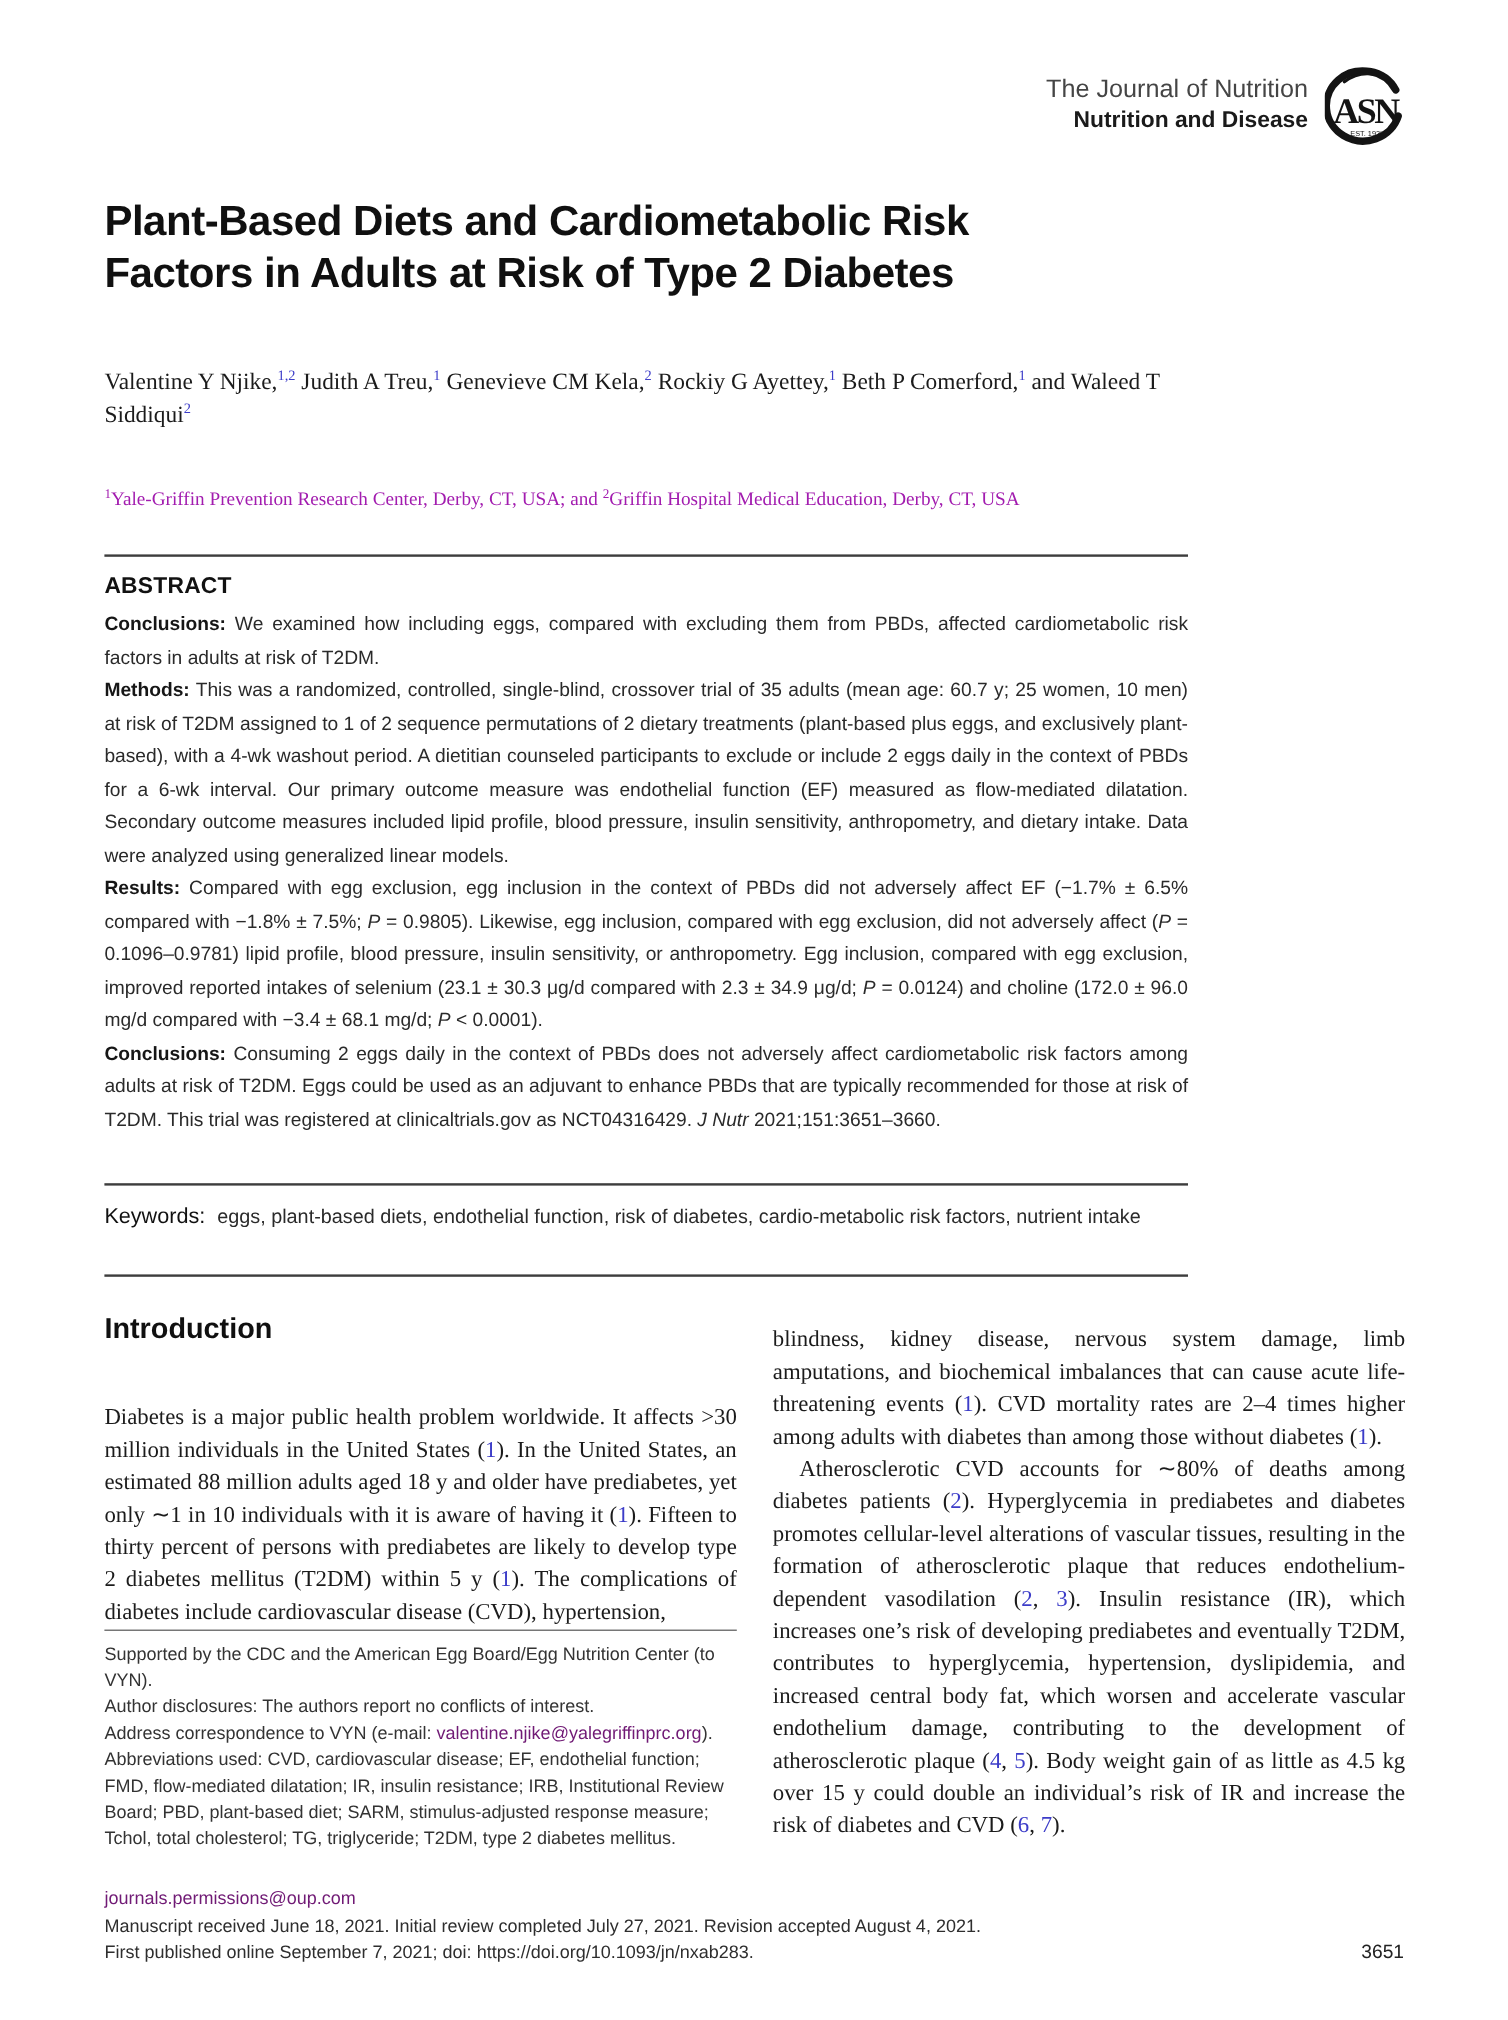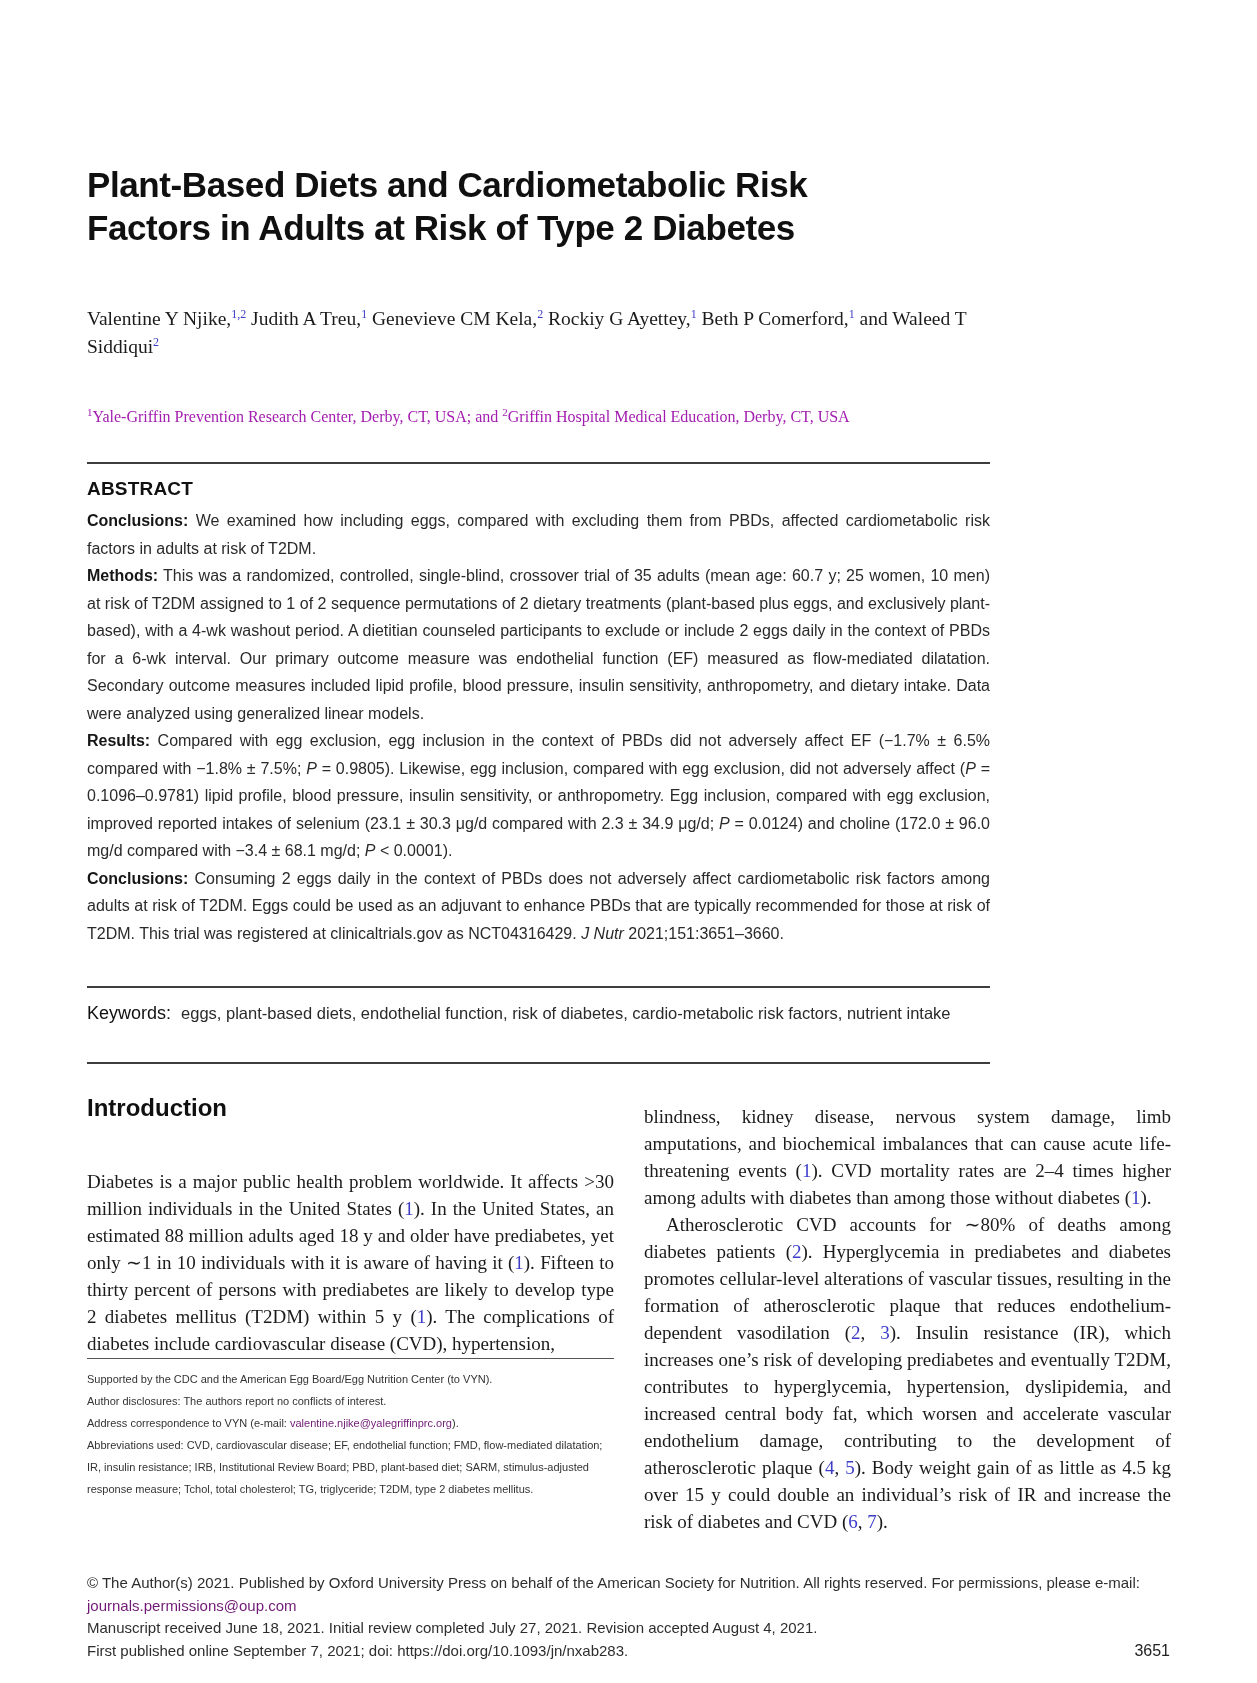--- a/index.html
+++ b/index.html
@@ -44,37 +44,49 @@
   .intro-heading{position:absolute;left:87px;top:1094px;font-size:24px;font-weight:bold;color:#101010;}
   .intro-col{position:absolute;width:527px;font-family:"Liberation Serif",serif;
              font-size:19px;line-height:27px;color:#1b1b1b;text-align:justify;}
   .intro-left{left:87px;top:1140px;margin-top:28px;}
   .intro-right{left:644px;top:1103px;}
   .intro-col p{margin:0;}
   .intro-col p.indent{text-indent:22px;}
 
   
   .footnotes{position:absolute;left:87px;top:1368px;width:527px;
-             font-size:11px;line-height:22px;color:#333;}
+             font-size:15px;line-height:22px;color:#333;}
 
   
   .footer{position:absolute;left:87px;top:1572px;width:1083px;font-size:15px;line-height:22.5px;color:#2e2e2e;}
   .footer-line{white-space:nowrap;}
   .footer-last{display:flex;justify-content:space-between;}
   .page-number{font-size:16px;color:#222;}
 
   .ref{color:#3c3cc8;}
   .link{color:#701a75;}
   sup{line-height:0;}
 </style>
 </head>
 <body>
 
 <div class="page">
 
+  <div class="journal-header">
+    <div class="journal-titles">
+      <div class="journal-name">The Journal of Nutrition</div>
+      <div class="journal-section">Nutrition and Disease</div>
+    </div>
+    <svg class="asn-logo" viewBox="0 0 100 108">
+      <path d="M 87 26 A 45 43 0 1 0 90 58" fill="none" stroke="#141414" stroke-width="9" stroke-linecap="round"></path>
+      <path d="M 24 16 A 45 43 0 0 1 62 7" fill="none" stroke="#141414" stroke-width="4" stroke-linecap="round"></path>
+      <text x="50" y="67" text-anchor="middle" font-family="Liberation Serif, serif" font-weight="bold" font-size="44" letter-spacing="-3" fill="#141414">ASN</text>
+      <text x="52" y="82" text-anchor="middle" font-family="Liberation Sans, sans-serif" font-size="9" fill="#141414">EST. 1928</text>
+    </svg>
+  </div>
 
   <div class="article-title">
     <div>Plant-Based Diets and Cardiometabolic Risk</div>
     <div>Factors in Adults at Risk of Type 2 Diabetes</div>
   </div>
 
   <div class="authors" id="authors"><span>Valentine Y Njike,</span><sup>1,2</sup><span> Judith A Treu,</span><sup>1</sup><span> Genevieve CM Kela,</span><sup>2</sup><span> Rockiy G Ayettey,</span><sup>1</sup><span> Beth P Comerford,</span><sup>1</sup><span> and Waleed T Siddiqui</span><sup>2</sup></div>
 
   <div class="affiliations" id="affiliations"><sup>1</sup>Yale-Griffin Prevention Research Center, Derby, CT, USA; and <sup>2</sup>Griffin Hospital Medical Education, Derby, CT, USA</div>
 
@@ -109,21 +121,20 @@
 
   <div class="footnote-rule"></div>
   <div class="footnotes" id="footnotes">
       <div>Supported by the CDC and the American Egg Board/Egg Nutrition Center (to VYN).</div>
       <div>Author disclosures: The authors report no conflicts of interest.</div>
       <div>Address correspondence to VYN (e-mail: <span class="link">valentine.njike@yalegriffinprc.org</span>).</div>
       <div>Abbreviations used: CVD, cardiovascular disease; EF, endothelial function; FMD, flow-mediated dilatation; IR, insulin resistance; IRB, Institutional Review Board; PBD, plant-based diet; SARM, stimulus-adjusted response measure; Tchol, total cholesterol; TG, triglyceride; T2DM, type 2 diabetes mellitus.</div>
     </div>
 
   <div class="footer" id="footer">
-      <div class="footer-line"><span>© The Author(s) 2021. Published by Oxford University Press on behalf of the American Society for Nutrition. All rights reserved. For permissions, please e-mail:</span></div>
       <div class="footer-line"><span><span class="link">journals.permissions@oup.com</span></span></div>
       <div class="footer-line"><span>Manuscript received June 18, 2021. Initial review completed July 27, 2021. Revision accepted August 4, 2021.</span></div>
       <div class="footer-line footer-last">
         <span>First published online September 7, 2021; doi: https://doi.org/10.1093/jn/nxab283.</span>
         <span class="page-number">3651</span>
       </div>
     </div>
 
 </div>
 

